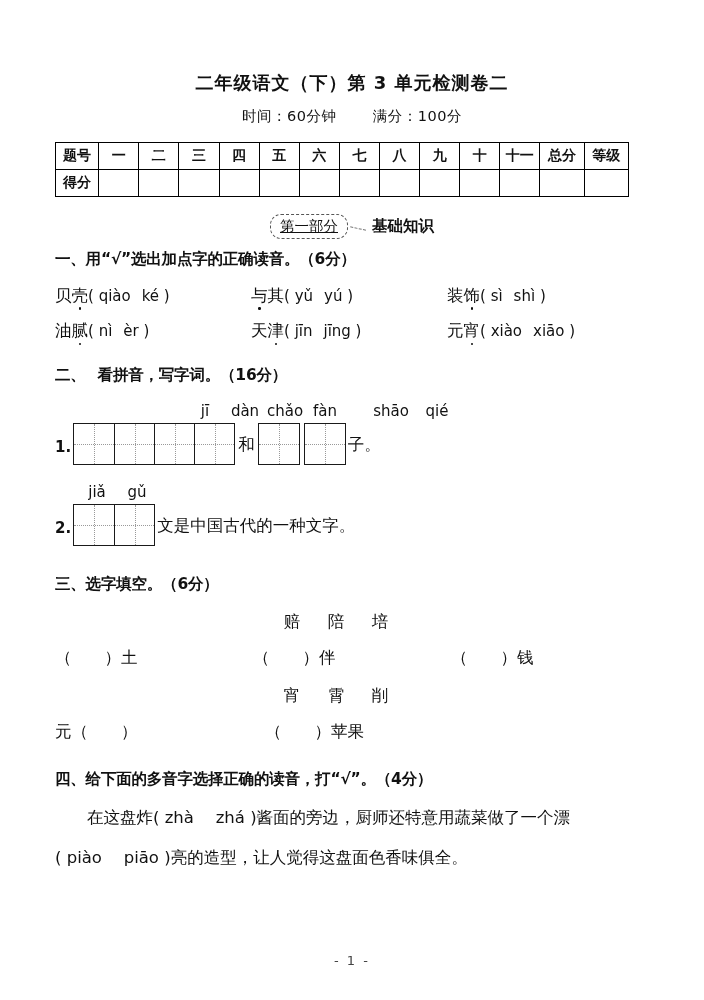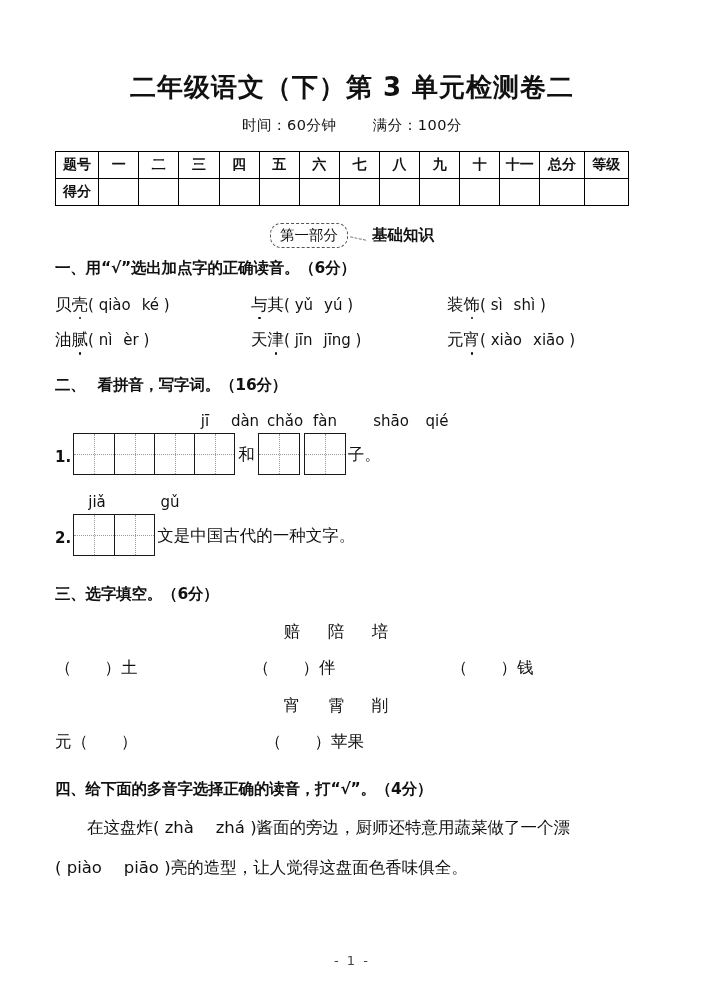--- a/index.html
+++ b/index.html
@@ -15,21 +15,21 @@
   .page{
     position:relative;
     width:704px;height:1000px;
     box-sizing:border-box;
     padding:0 55px;
   }
 
   
   .title{
     text-align:center;
-    font-size:26px;
+    font-size:18px;
     font-weight:700;
     letter-spacing:1px;
     padding-top:72px;
     line-height:1.2;
     white-space:nowrap;
   }
   .subtitle{
     text-align:center;
     font-size:14.5px;
     margin-top:13px;
@@ -67,20 +67,21 @@
     justify-content:center;
     align-items:center;
   }
   .part-chip{
     border:1px dashed #555;
     border-radius:11px;
     padding:2px 9px 3px 9px;
     font-size:14.5px;
     line-height:1.25;
     white-space:nowrap;
+    text-decoration:underline;
   }
   .part-tail{
     width:16px;height:1px;
     border-top:1px dashed #777;
     margin:6px 3px 0 2px;
     transform:rotate(12deg);
   }
   .part-name{
     font-size:15.5px;
     font-weight:700;
@@ -323,21 +324,21 @@
     </span>
     <span style="display:inline-block;width:4px"></span>
     <span class="tzg">
       <span class="cells">
           <span class="cell"></span>
         </span>
     </span>
     <span class="q-txt" style="padding-left:2px;">子。</span>
   </div>
 
-  <div class="pyrow" style="margin-top:18px;padding-left:22px;gap:33px;">
+  <div class="pyrow" style="margin-top:18px;padding-left:22px;">
     <div class="over" style="width:40px">jiǎ</div>
     <div class="over" style="width:40px">gǔ</div>
   </div>
 
   <div class="q-line" style="margin-top:3px;">
     <span class="q-num">2.</span>
     <span class="tzg">
       <span class="cells">
         <span class="cell"></span>
         <span class="cell"></span>

